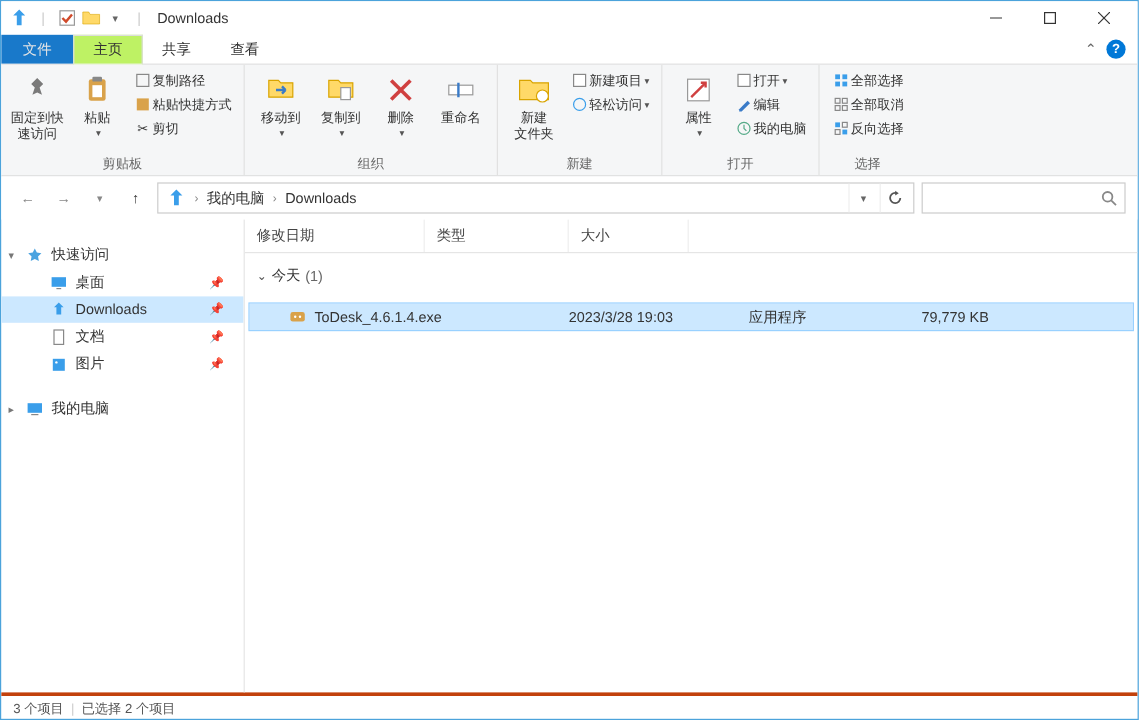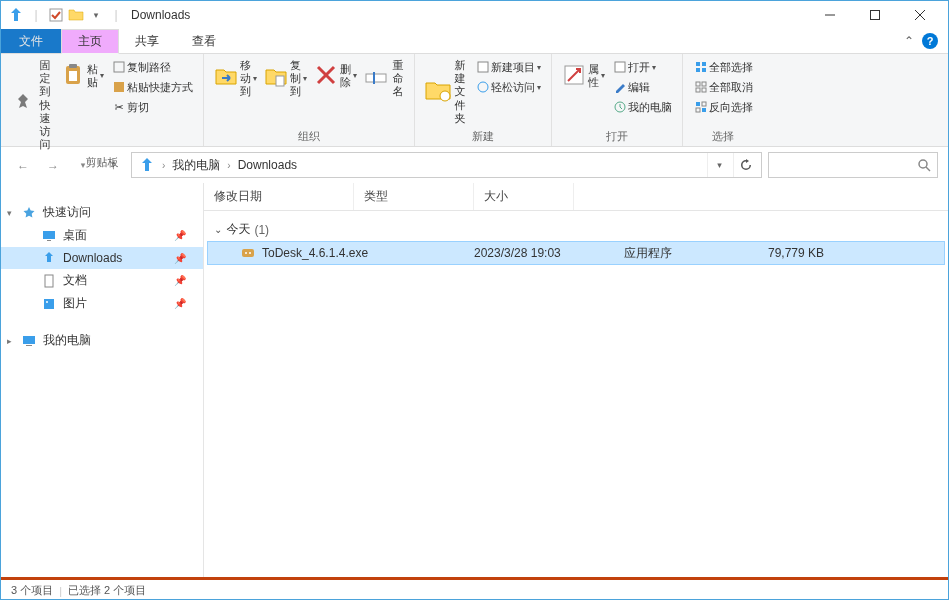--- a/index.html
+++ b/index.html
@@ -10,31 +10,31 @@
 .titlebar .sys-icons { display: flex; align-items: center; gap: 2px; }
 .titlebar .sys-icons span { display: inline-flex; width: 18px; height: 18px; align-items: center; justify-content: center; }
 .titlebar .title-text { margin-left: 6px; font-size: 12px; }
 .titlebar .win-controls { margin-left: auto; display: flex; }
 .titlebar .win-controls div { width: 45px; height: 28px; display: flex; align-items: center; justify-content: center; }
 
 
 .ribbon-tabs { height: 25px; display: flex; align-items: stretch; background: #fff; border-bottom: 1px solid #ddd; }
 .ribbon-tabs .file-tab { background: #1979ca; color: #e5e5e5; padding: 0 18px; display: flex; align-items: center; font-size: 12px; }
 .ribbon-tabs .tab { padding: 0 16px; display: flex; align-items: center; font-size: 12px; border-right: 1px solid transparent; }
-.ribbon-tabs .tab.active { background: #f0abfc; border: 1px solid #ddd; border-bottom: 1px solid #f5f6f7; margin-bottom: -1px; }
+.ribbon-tabs .tab.active { background: #bef264; border: 1px solid #ddd; border-bottom: 1px solid #f5f6f7; margin-bottom: -1px; }
 .ribbon-tabs .help { margin-left: auto; padding: 0 10px; display: flex; align-items: center; gap: 8px; }
 .help-chev { color: #666; }
 .help-icon { width: 16px; height: 16px; border-radius: 50%; background: #0078d7; color: #fff; display: inline-flex; align-items: center; justify-content: center; font-size: 11px; font-weight: bold; }
 
 
 .ribbon { height: 93px; background: #f5f6f7; display: flex; border-bottom: 1px solid #ddd; }
 .ribbon-group { display: flex; flex-direction: column; padding: 3px 6px 2px; border-right: 1px solid #e1e1e1; }
 .ribbon-group .group-body { flex: 1; display: flex; align-items: flex-start; gap: 2px; }
 .ribbon-group .group-label { text-align: center; font-size: 11px; color: #666; padding-top: 2px; }
-.big-btn { display: flex; flex-direction: row; align-items: center; justify-content: flex-start; width: 48px; padding: 2px 2px; text-align: center; font-size: 11px; line-height: 1.2; cursor: default; }
+.big-btn { display: flex; flex-direction: column; align-items: center; justify-content: flex-start; width: 48px; padding: 2px 2px; text-align: center; font-size: 11px; line-height: 1.2; cursor: default; }
 .big-btn .ico { width: 32px; height: 32px; display: flex; align-items: center; justify-content: center; margin-bottom: 2px; }
 .small-btns { display: flex; flex-direction: column; gap: 0; }
 .small-btn { display: flex; align-items: center; gap: 0; padding: 2px 4px; font-size: 11px; cursor: default; white-space: nowrap; }
 .small-btn .sico { width: 16px; height: 16px; display: inline-flex; align-items: center; justify-content: center; }
 .chev { font-size: 8px; color: #555; margin-left: 2px; }
 
 
 .addr-row { height: 36px; display: flex; align-items: center; padding: 4px 10px; gap: 6px; background: #fff; }
 .nav-arrow { width: 24px; height: 24px; display: flex; align-items: center; justify-content: center; color: #888; }
 .nav-arrow.enabled { color: #333; }
@@ -60,21 +60,21 @@
 .col-headers { height: 28px; display: flex; align-items: center; border-bottom: 1px solid #e5e5e5; font-size: 12px; color: #444; }
 .col-headers .col { padding: 0 10px; border-right: 1px solid #eee; height: 100%; display: flex; align-items: center; }
 .col-name { width: 260px; }
 .col-date { width: 150px; }
 .col-type { width: 120px; }
 .col-size { width: 100px; justify-content: flex-start; }
 
 .file-area { flex: 1; overflow: auto; padding: 6px 0; }
 .group-header { display: flex; align-items: center; gap: 4px; padding: 4px 10px; font-size: 12px; color: #333; }
 .group-header .toggle { color: #555; font-size: 10px; }
-.file-row { display: flex; height: 22px; font-size: 12px; margin: 0 4px; }
+.file-row { display: flex; height: 22px; font-size: 12px; margin: 11px 4px; }
 .file-row.selected { background: #cce8ff; outline: 1px solid #99d1ff; }
 .file-row .cell { padding: 0 10px; display: flex; align-items: center; gap: 6px; }
 .cell-name { width: 256px; padding-left: 32px !important; }
 .cell-date { width: 150px; }
 .cell-type { width: 120px; }
 .cell-size { width: 100px; justify-content: flex-end; }
 
 
 .statusbar { height: 24px; border-top: 3px solid #c2410c; display: flex; align-items: center; padding: 0 10px; font-size: 11px; color: #555; gap: 6px; }
 .statusbar .divider { color: #ccc; }

